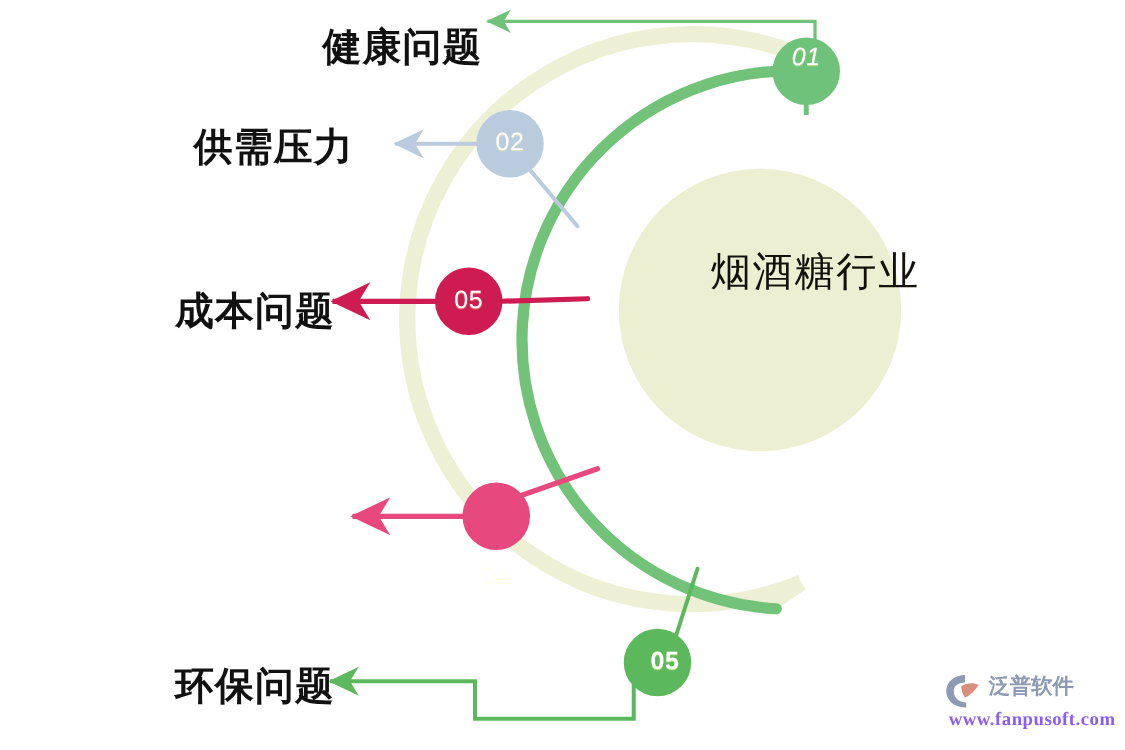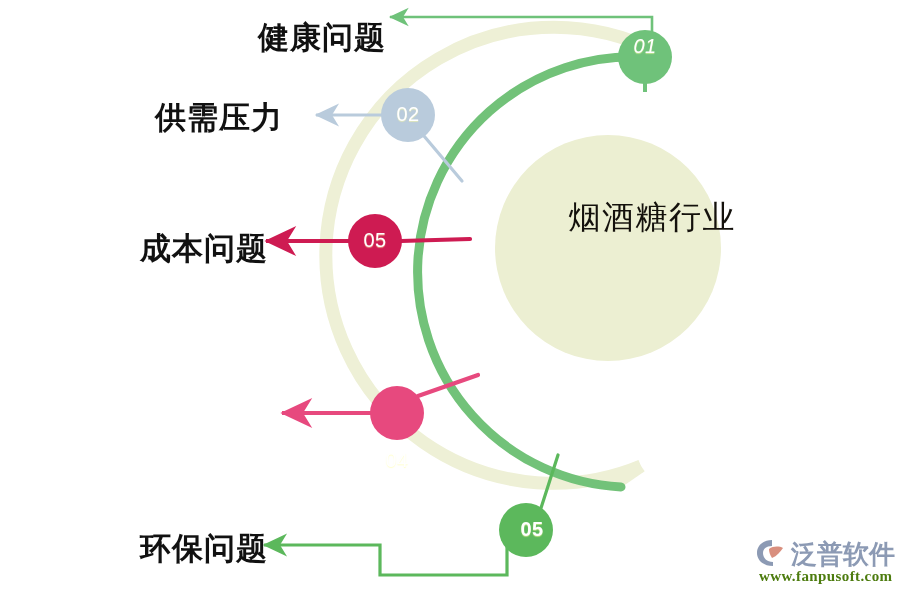--- a/index.html
+++ b/index.html
@@ -62,34 +62,34 @@
     left: 755px;
     top: 535px;
     width: 140px;
     height: 58px;
   }
   #wm-brand {
     position: absolute;
     left: 36px;
     top: 2px;
     font-family: "Liberation Sans", "DejaVu Sans", sans-serif;
-    font-size: 26px;
+    font-size: 17px;
     font-weight: bold;
     color: #8c9ab4;
     letter-spacing: 0px;
     white-space: nowrap;
   }
   #wm-url {
     position: absolute;
     left: 4px;
     top: 33px;
     font-family: "Liberation Serif", "DejaVu Serif", serif;
     font-size: 15px;
     font-weight: bold;
-    color: #4d7c0f;
+    color: #8b5cf6;
     letter-spacing: 0.4px;
     white-space: nowrap;
   }
   #wm-mark {
     position: absolute;
     left: 0px;
     top: 4px;
     width: 32px;
     height: 28px;
   }

